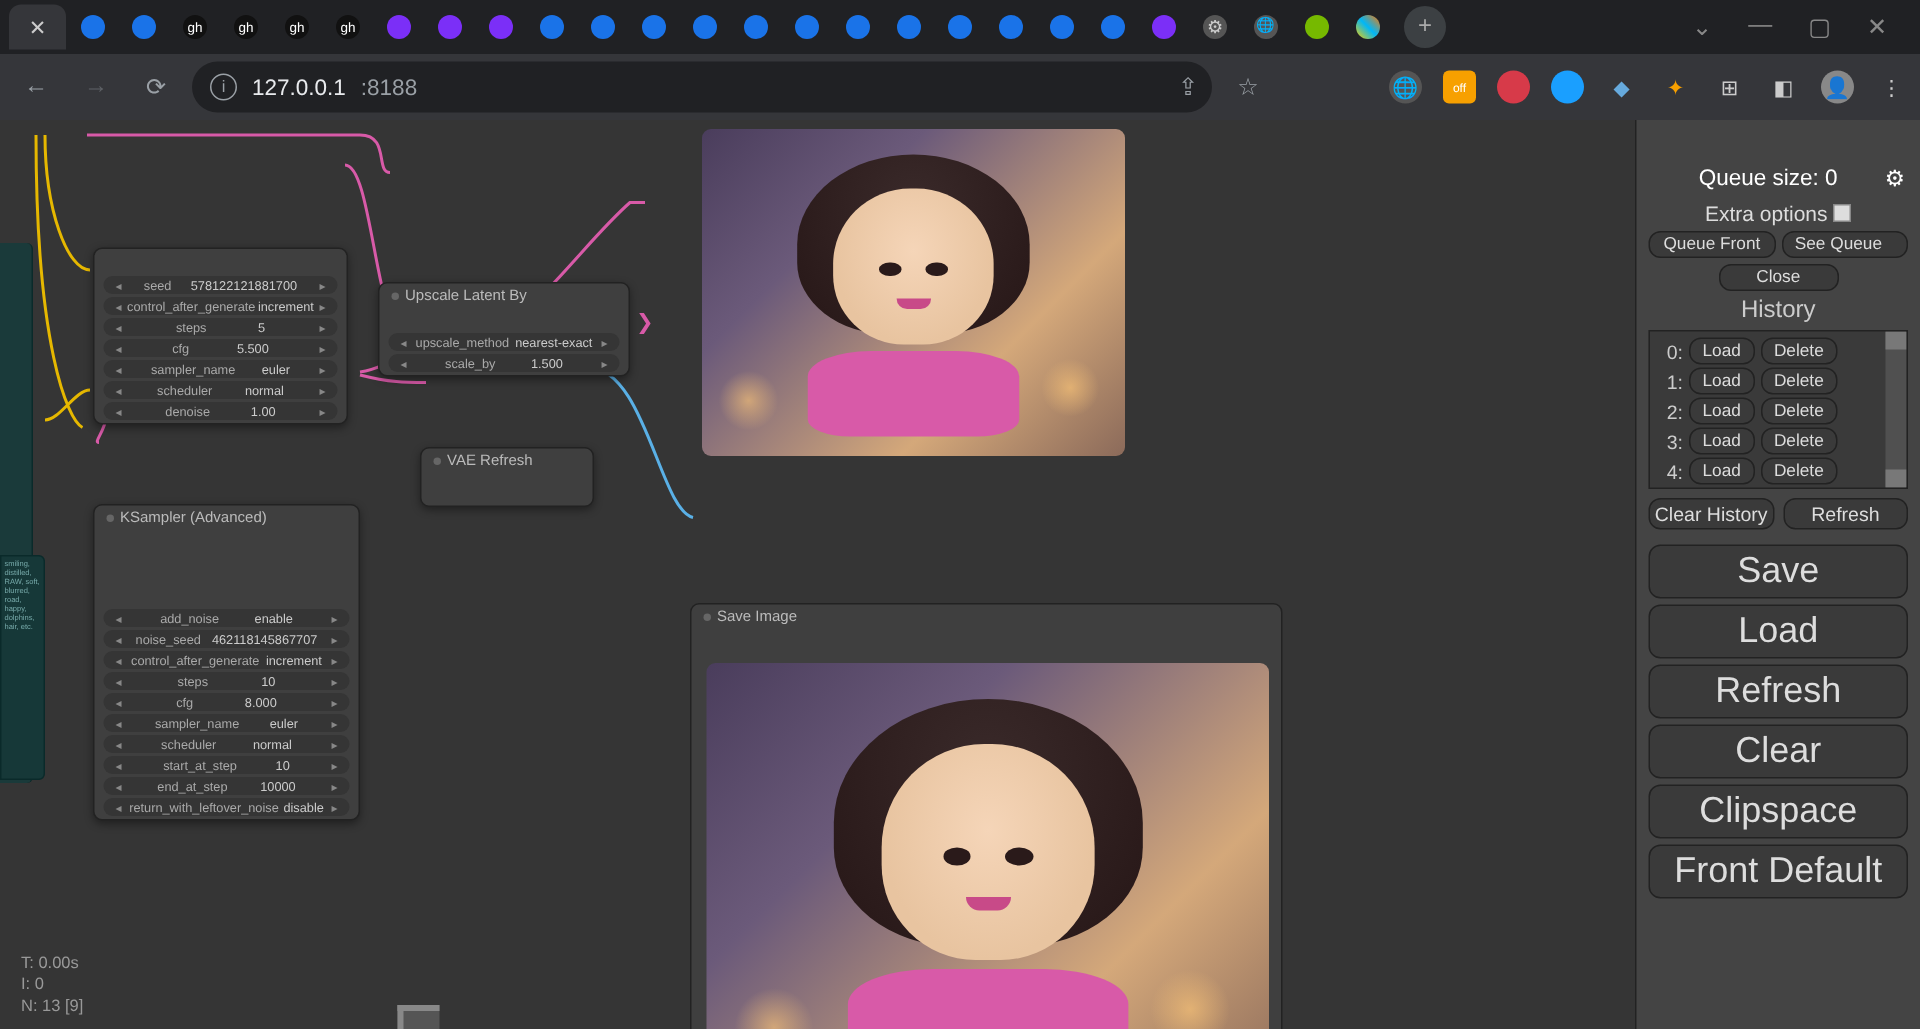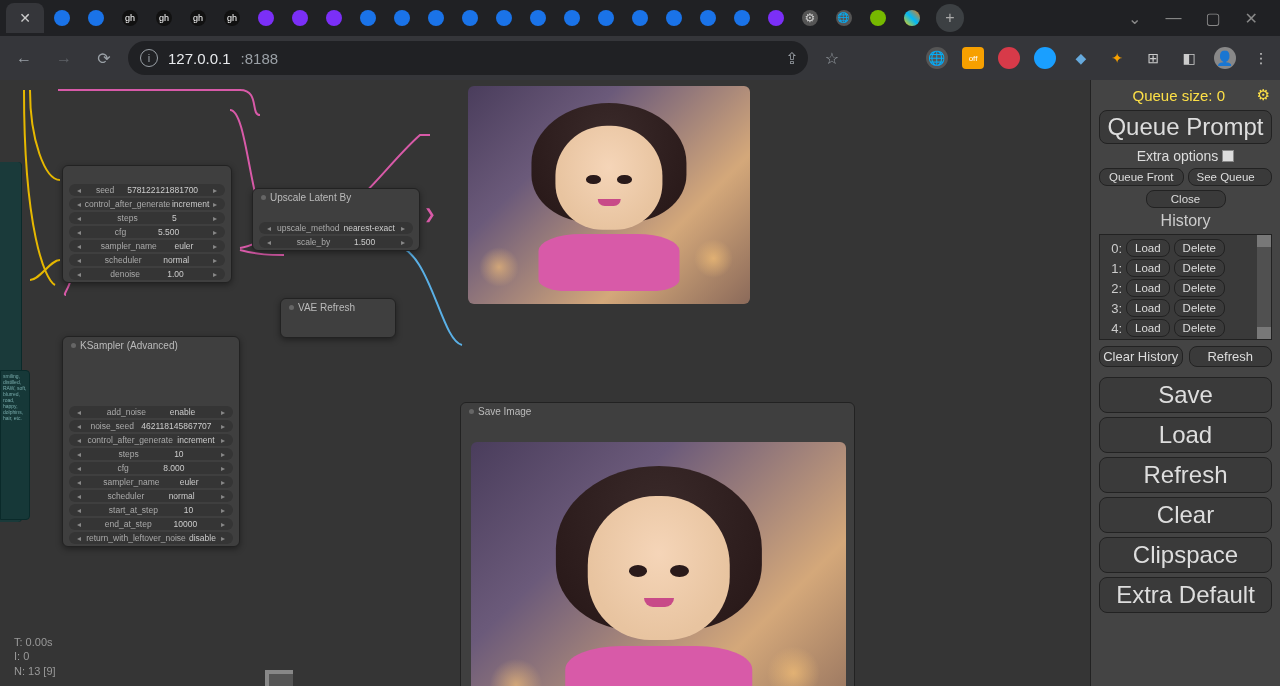--- a/index.html
+++ b/index.html
@@ -46,21 +46,21 @@
   
   .save-node { position:absolute; left:460px; top:322px; width:395px; background:#3f3f3f; border-radius:6px; border:1px solid #222; }
   
   .corner-widget { position:absolute; left:265px; top:590px; width:28px; height:28px; border: 4px solid #888; border-right:none; border-bottom:none; background: #555;}
   
   .stats { position:absolute; left:14px; bottom:8px; font-size:11px; color:#999; line-height:1.3; }
   
   
   .side-panel { position:absolute; top:80px; right:0; width:190px; height:606px; background:#444; border-left: 1px solid #222; padding: 6px 8px; font-size: 14px; color:#ddd; }
   .side-panel .row { display:flex; align-items:center; justify-content:center; gap:4px; margin-bottom: 4px; }
-  .queue-line { display:flex; justify-content:space-between; align-items:center; font-size: 15px; color:#fde047; margin-bottom: 6px; padding: 0 2px;}
+  .queue-line { display:flex; justify-content:space-between; font-size: 15px; color:#ffffff; margin-bottom: 6px; padding: 0 2px; margin-top: 24px;}
   .big-btn { background:#3a3a3a; border:1px solid #222; border-radius: 8px; text-align:center; font-size: 24px; padding: 3px 0; margin-bottom: 4px; cursor:pointer; }
   .big-btn.huge { font-size: 24px; padding: 2px 0;}
   .small-btn { background:#3a3a3a; border:1px solid #222; border-radius: 8px; font-size: 11.5px; padding: 2px 8px; cursor:pointer; display:inline-block; }
   .mid-btn { background:#3a3a3a; border:1px solid #222; border-radius: 8px; font-size: 13px; padding: 2px 0; text-align:center; cursor:pointer; }
   .extra-row { display:flex; align-items:center; justify-content:center; gap:4px; font-size:14px; margin-bottom:4px; }
   .checkbox { width:12px; height:12px; border:1px solid #888; background:#ddd; }
   
   .history-title { text-align:center; font-size:16px; color:#ccc; margin: 4px 0; }
   .history-box { background:#3a3a3a; border:1px solid #222; height: 106px; position:relative; padding: 2px 4px; overflow:hidden; }
   .history-row { display:flex; align-items:center; gap:4px; font-size:13px; margin: 2px 0; }
@@ -409,21 +409,20 @@
     <div>N: 13 [9]</div>
   </div>
 </div>
 
 <div class="side-panel">
   <div class="queue-line">
     <span></span>
     <span><span>Queue size:</span> <span>0</span></span>
     <span>⚙</span>
   </div>
-  <div class="big-btn huge">Queue Prompt</div>
   <div class="extra-row">
     <span>Extra options</span>
     <span class="checkbox"></span>
   </div>
   <div class="row">
     <span class="small-btn" style="flex:1;text-align:center">Queue Front</span>
     <span class="small-btn" style="flex:1;text-align:left">See Queue</span>
   </div>
   <div class="row">
       <span class="small-btn" style="width:80px;text-align:center">Close</span>
@@ -465,14 +464,14 @@
   <div class="hist-actions">
     <span class="mid-btn">Clear History</span>
     <span class="mid-btn">Refresh</span>
   </div>
 
   <div class="big-btn">Save</div>
   <div class="big-btn">Load</div>
   <div class="big-btn">Refresh</div>
   <div class="big-btn">Clear</div>
   <div class="big-btn">Clipspace</div>
-  <div class="big-btn">Extra Default</div>
+  <div class="big-btn">Front Default</div>
 </div>
 
 </body></html>

